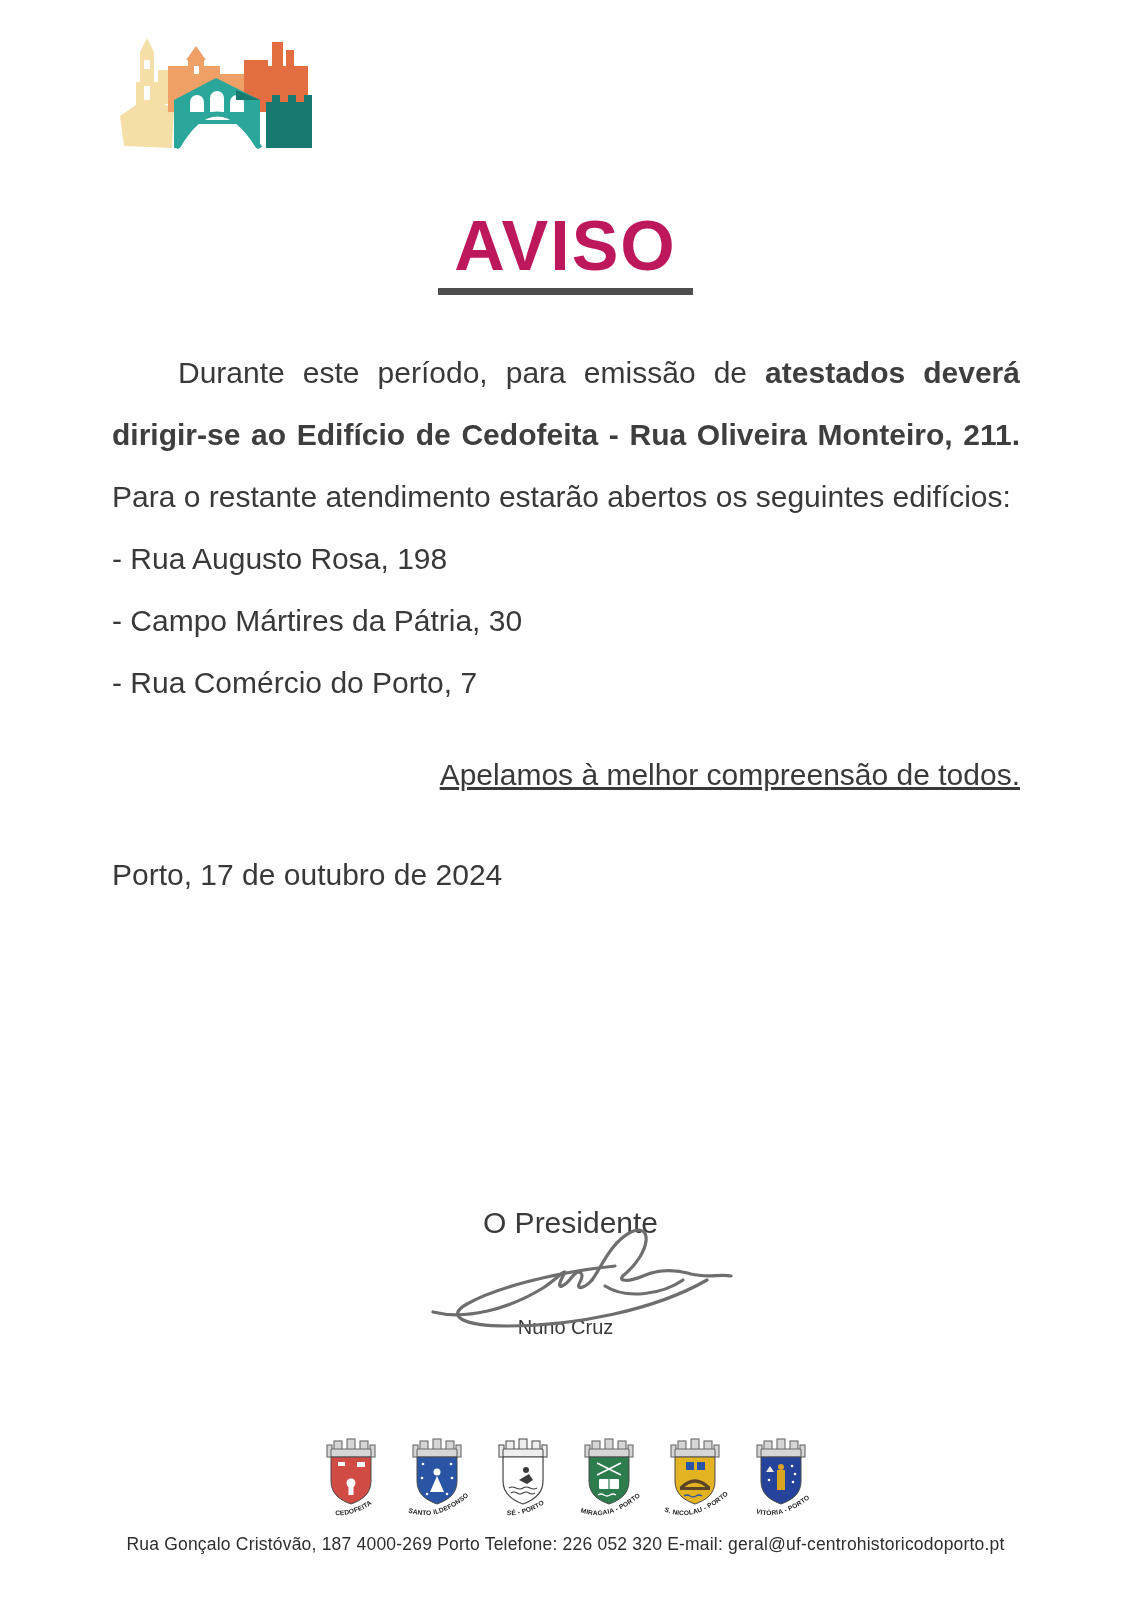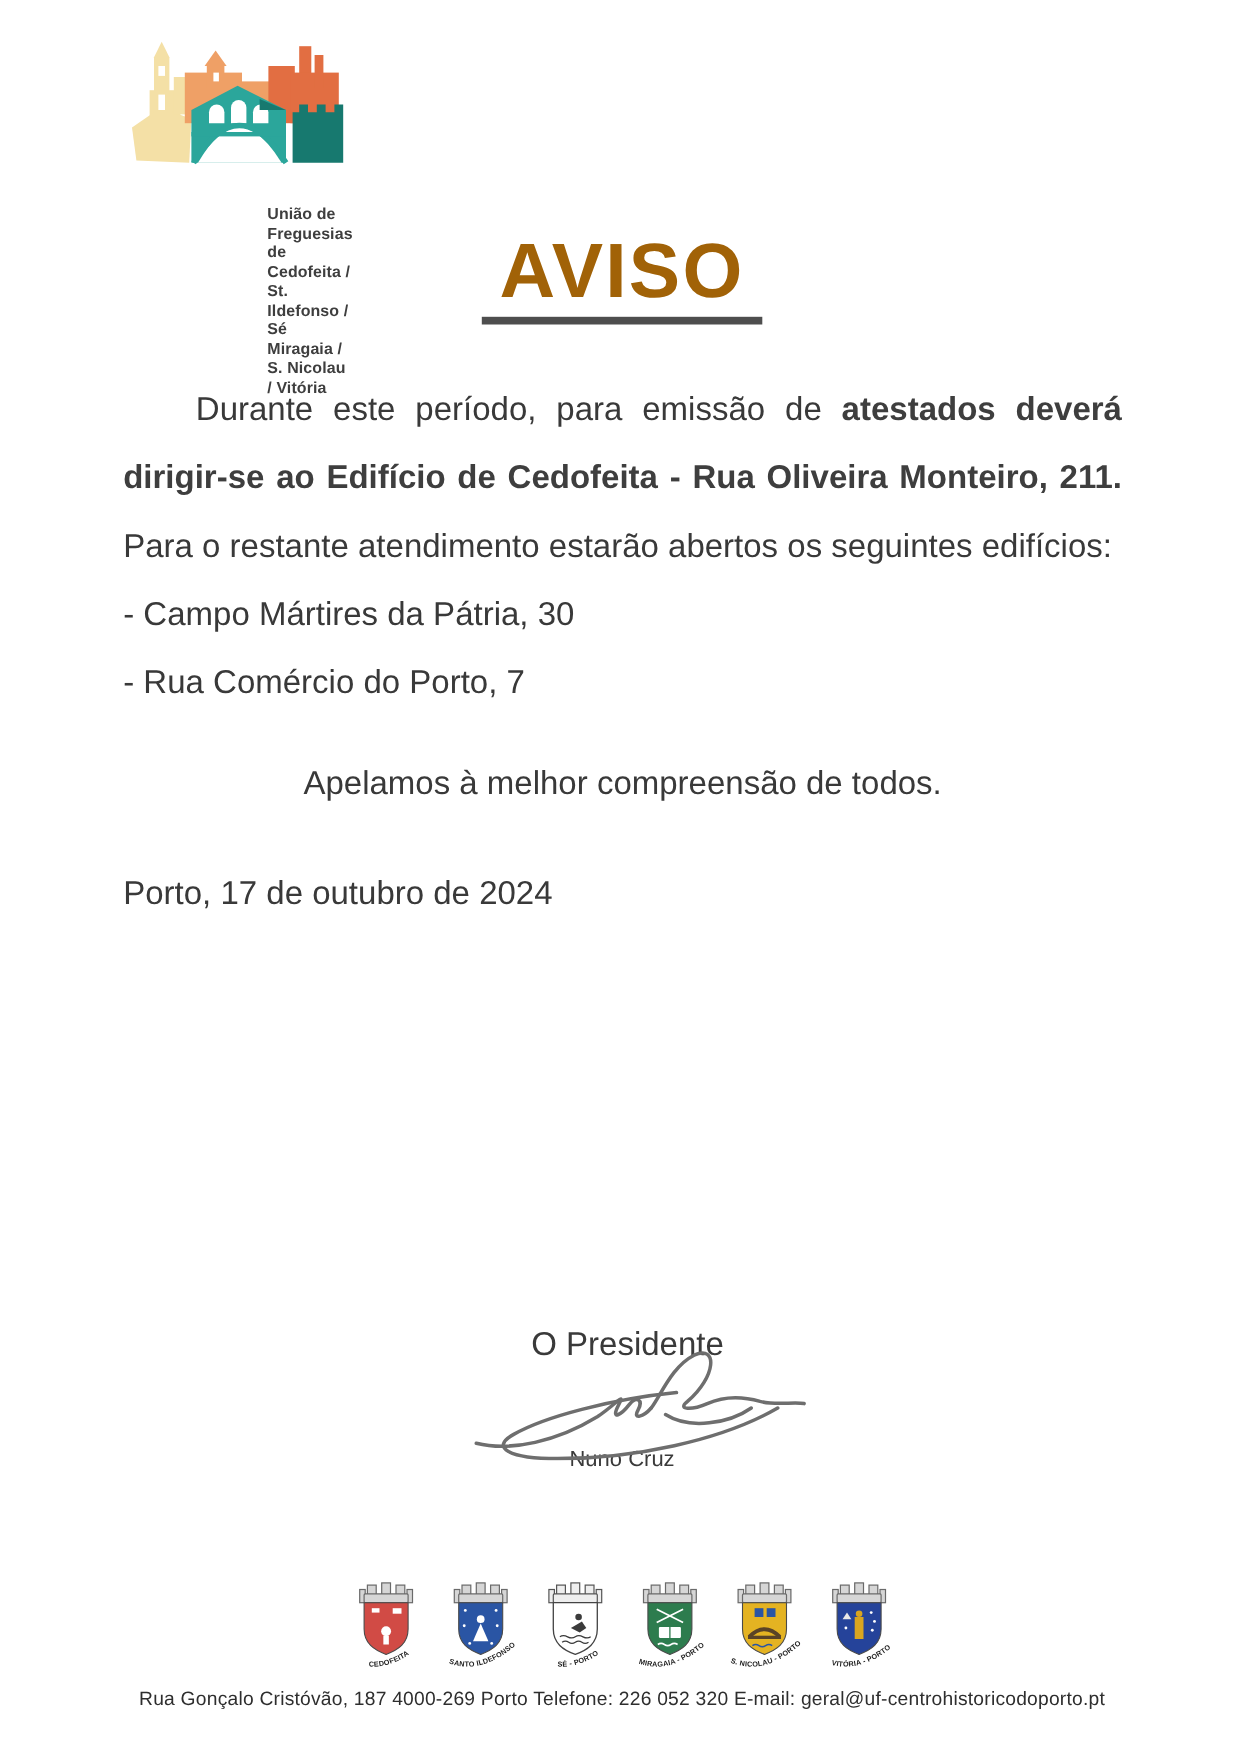--- a/index.html
+++ b/index.html
@@ -8,30 +8,30 @@
     background:#ffffff; font-family:"Liberation Sans", sans-serif;
     overflow:hidden;
   }
   
   .logo-block { position:absolute; left:116px; top:36px; }
   .logo-svg { display:block; }
   .org-name { position:absolute; left:127px; top:151px; font-size:14.5px; font-weight:700; line-height:17.5px; color:#3e3e3e; letter-spacing:0.1px; }
   
   .title-wrap { position:absolute; top:210px; left:0; width:100%; text-align:center; }
   .title-text {
-    display:inline-block; font-size:70px; font-weight:700; color:#a16207;
+    display:inline-block; font-size:70px; font-weight:700; color:#be185d;
     letter-spacing:2px; line-height:1.05; border-bottom:7px solid #4e4e4e;
     padding:0 16px 4px;
   }
   
   .content { position:absolute; left:112px; width:908px; top:342px; font-size:30px; line-height:62px; color:#393939; text-align:justify; }
   .para { margin:0; text-indent:66px; }
   .bold { font-weight:700; color:#3e3e3e; }
   .addr { text-align:left; }
-  .closing { text-align:center; margin-top:30px; }
+  .closing { text-align:right; margin-top:30px;text-decoration:underline; }
   .dateline { text-align:left; margin-top:38px; }
   
   .sig-block { position:absolute; top:1206px; left:0; width:100%; text-align:center; color:#3a3a3a; }
   .sig-role { font-size:30px;padding-left:10px; }
   .sig-svg { display:block; margin:-16px auto 0; transform:translateX(14px); }
   .sig-name { font-size:20px; margin-top:-12px; }
   
   .crest-row { position:absolute; top:1436px; left:0; width:100%; display:flex; justify-content:center; gap:10px; }
   .crest { display:block; }
   .crest-label { font-size:6.6px; font-weight:700; fill:#1c1c1c; letter-spacing:0.2px; }
@@ -78,33 +78,29 @@
         <path fill="#ffffff" d="M64,112 Q101,48 140,112 Z"></path>
         <path fill="none" stroke="currentColor" stroke-width="5" d="M60,112 Q101,44 144,112"></path>
         <rect fill="currentColor" x="58" y="84" width="86" height="4"></rect>
       </g>
 
       <g color="#17796f">
         <path fill="currentColor" d="M150,112 V66 h6 v-7 h8 v7 h8 v-7 h8 v7 h8 v-7 h8 v53 z"></path>
         <path fill="currentColor" d="M120,54 L144,64 L120,64 Z"></path>
       </g>
     </svg>
-    <div class="org-name">
-      <div>União de Freguesias de</div>
-      <div>Cedofeita / St. Ildefonso / Sé</div>
-      <div>Miragaia / S. Nicolau / Vitória</div>
-    </div>
   </div>
 
   <div class="title-wrap">
     <span class="title-text">AVISO</span>
   </div>
 
   <div class="content">
     <p class="para"><span>Durante este período, para emissão de </span><span class="bold">atestados deverá dirigir-se ao Edifício de Cedofeita - Rua Oliveira Monteiro, 211.</span><span> Para o restante atendimento estarão abertos os seguintes edifícios:</span></p>
+    <div class="addr">- Rua Augusto Rosa, 198</div>
     <div class="addr">- Campo Mártires da Pátria, 30</div>
     <div class="addr">- Rua Comércio do Porto, 7</div>
     <div class="closing">Apelamos à melhor compreensão de todos.</div>
     <div class="dateline">Porto, 17 de outubro de 2024</div>
   </div>
 
   <div class="sig-block">
     <div class="sig-role">O Presidente</div>
     <svg class="sig-svg" width="330" height="104" viewBox="0 0 330 104">
       <g fill="none" stroke-width="3.2" stroke-linecap="round" stroke-linejoin="round" stroke="#6e6e6e">

